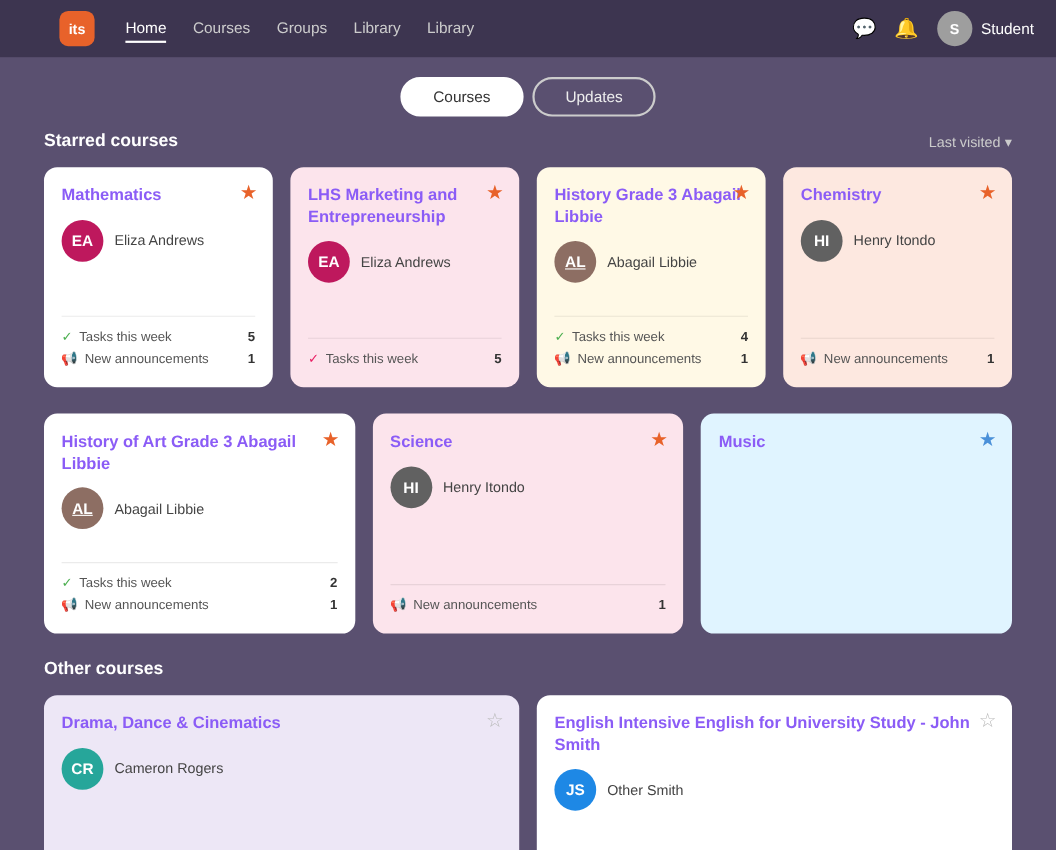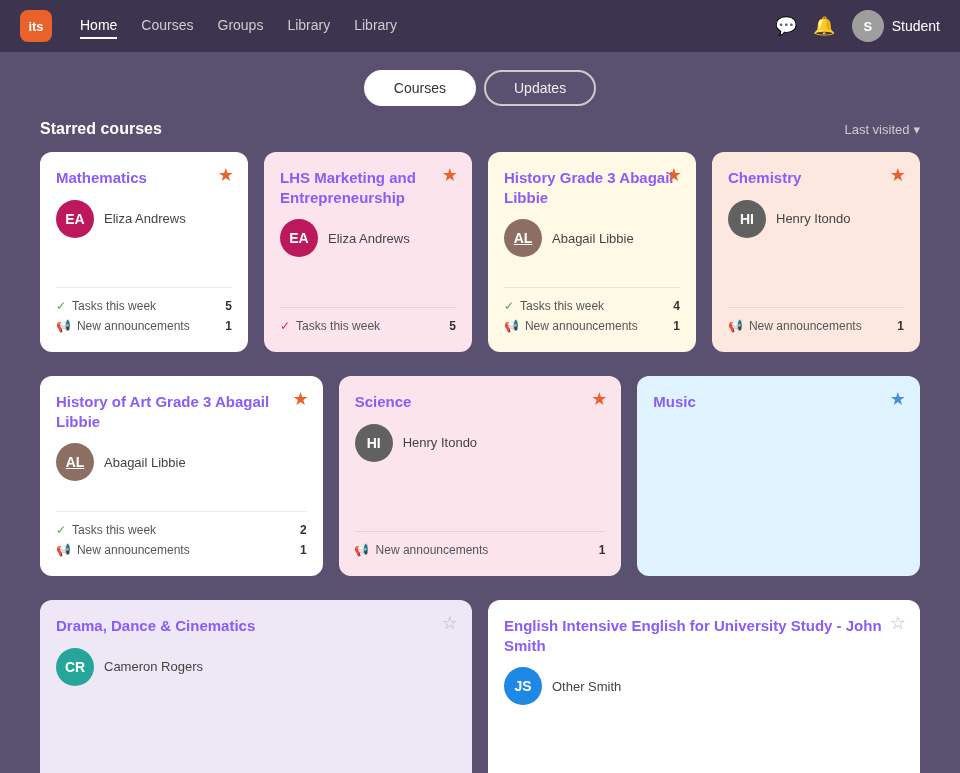--- a/index.html
+++ b/index.html
@@ -24,20 +24,21 @@
       background: #e8622a;
       color: white;
       font-weight: bold;
       font-size: 13px;
       width: 32px;
       height: 32px;
       border-radius: 8px;
       display: flex;
       align-items: center;
       justify-content: center;
+      margin-left: 34px;
     }
     .nav-links {
       display: flex;
       gap: 24px;
       flex: 1;
     }
     .nav-link {
       color: #ccc;
       text-decoration: none;
       font-size: 14px;
@@ -415,20 +416,23 @@
     </div>
 
     <div class="course-card card-blue">
       <button class="star-btn star-blue">★</button>
       <div class="card-title">Music</div>
     </div>
 
   </div>
 
   <div class="other-section">
+    <div class="section-header">
+      <span class="section-title">Other courses</span>
+    </div>
     <div class="cards-grid-2">
 
       <div class="course-card card-lavender">
         <button class="star-btn star-outline">☆</button>
         <div class="card-title">Drama, Dance &amp; Cinematics</div>
         <div class="card-teacher">
           <div class="teacher-avatar av-teal">CR</div>
           <span class="teacher-name">Cameron Rogers</span>
         </div>
       </div>

